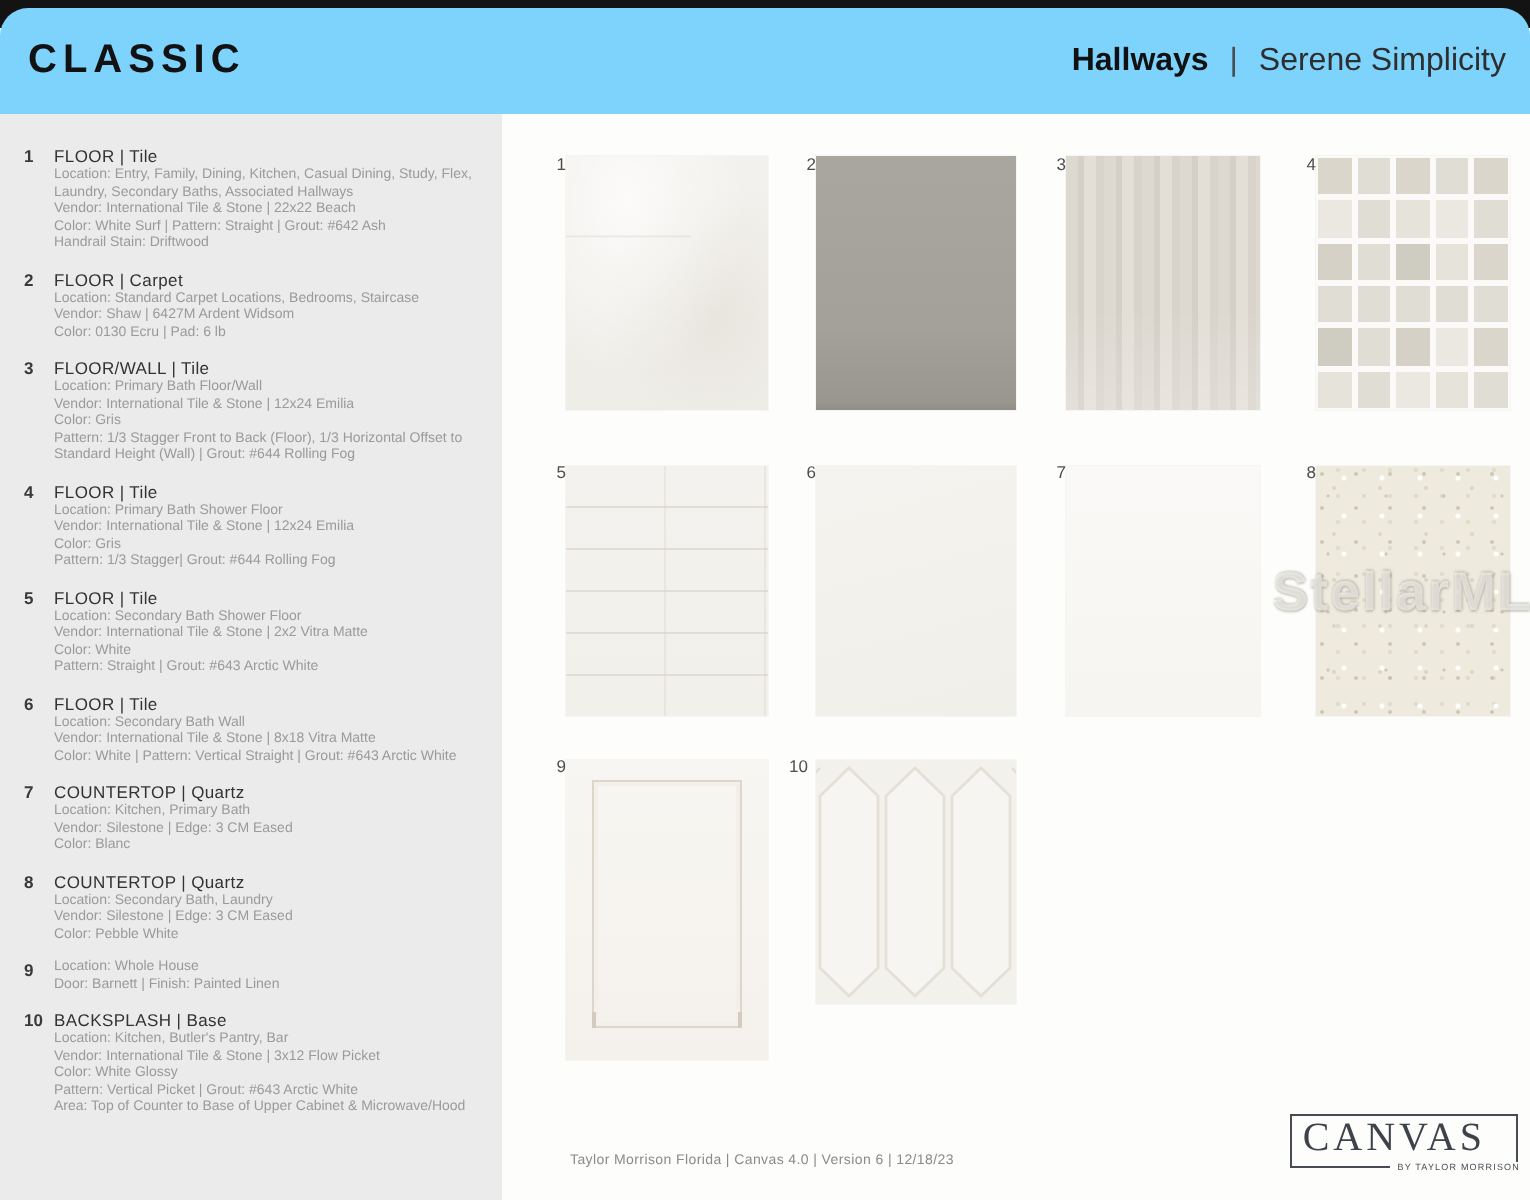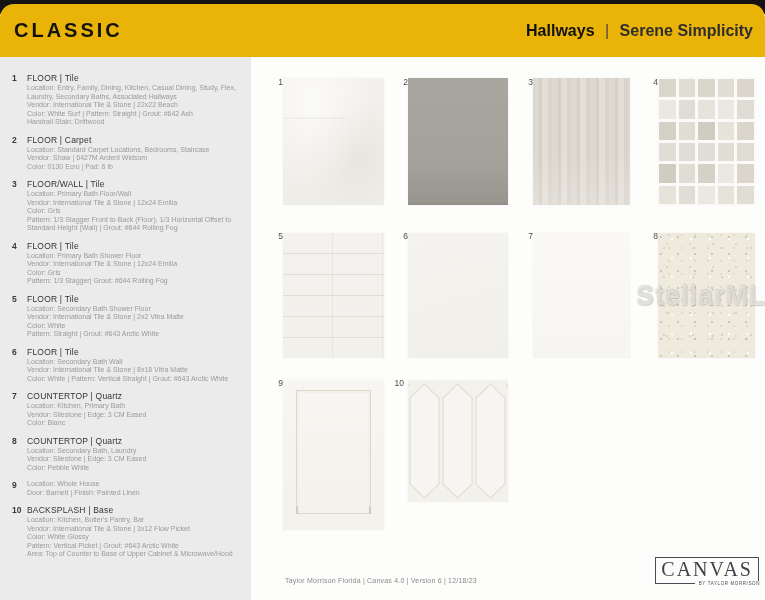--- a/index.html
+++ b/index.html
@@ -1,28 +1,28 @@
 <!DOCTYPE html>
 <html><head>
 <meta charset="utf-8">
 <style>
   html,body{margin:0;padding:0;background:#000;-webkit-text-size-adjust:none;}
   .board{position:relative;width:765px;height:600px;background:#fdfdfc;overflow:hidden;
          font-family:"Liberation Sans","DejaVu Sans",sans-serif;}
   
   .top-strip{position:absolute;top:0;left:0;right:0;height:14px;background:#131313;}
   
-  .header{position:absolute;top:4px;left:0;right:0;height:53px;background:#eab308;
+  .header{position:absolute;top:4px;left:0;right:0;height:53px;background:#7dd3fc;
           border-radius:14px 14px 0 0;display:flex;align-items:center;justify-content:space-between;
           padding:0 12px 0 14px;box-sizing:border-box;}
   .brand{font-size:20px;font-weight:700;letter-spacing:3px;color:#121212;}
   .collection-wrap{font-size:16px;color:#222;white-space:nowrap;}
   .collection{font-weight:700;color:#111;}
   .sep{margin:0 6px;color:#4a4a4a;font-weight:300;}
-  .theme{font-weight:700;color:#2e2e2e;}
+  .theme{font-weight:400;color:#2e2e2e;}
   
   .sidebar{position:absolute;top:57px;left:0;bottom:0;width:251px;background:#ebebeb;
            box-sizing:border-box;padding:16px 12px 10px 12px;}
   .spec-item{display:flex;margin-bottom:8px;}
   .spec-num{width:15px;flex:0 0 15px;font-size:8.5px;font-weight:600;color:#3a3a3a;line-height:10px;}
   .spec-body{flex:1;min-width:0;}
   .spec-title{font-size:8.5px;font-weight:400;color:#333;line-height:10px;letter-spacing:.2px;margin-bottom:1px;}
   .detail-line{font-size:7px;color:#9a9a9a;line-height:8.5px;}
   
   .swatch{position:absolute;box-shadow:0 0 0 .5px rgba(0,0,0,.03);}
@@ -57,21 +57,21 @@
   .door-frame::before,.door-frame::after{content:"";position:absolute;bottom:-1px;width:2px;height:8px;background:#d3ccbe;}
   .door-frame::before{left:-1px;} .door-frame::after{right:-1px;}
   .sw10{background:#f3f1ec;}
   .sw10 svg{display:block;}
   
   .watermark{position:absolute;left:636px;top:281px;font-size:27px;font-weight:700;
              color:rgba(255,255,255,.55);letter-spacing:1px;
              text-shadow:0 1px 1px rgba(150,145,128,.4),0 -1px 1px rgba(150,145,128,.3),1px 0 1px rgba(150,145,128,.25);}
   
   .footer-credit{position:absolute;left:285px;top:577px;font-size:7px;color:#8a8a8a;letter-spacing:.2px;}
-  .canvas-logo{position:absolute;right:6px;top:557px;border:1.5px solid #474c54;padding:1px 5px 4px 5px;}
+  .canvas-logo{position:absolute;right:6px;top:557px;border:1.5px solid #474c54;padding:1px 15px 4px 5px;}
   .canvas-logo .logo-text{font-family:"Liberation Serif","DejaVu Serif",serif;font-size:20px;
              letter-spacing:2px;color:#3e434b;line-height:20px;}
   .canvas-logo .logo-sub{position:absolute;right:-2px;bottom:-3px;background:#fdfdfc;
              padding-left:4px;font-size:4.5px;letter-spacing:.6px;color:#474c54;white-space:nowrap;}
 </style>
 </head>
 <body>
 
 <div class="board">
   <div class="top-strip"></div>

